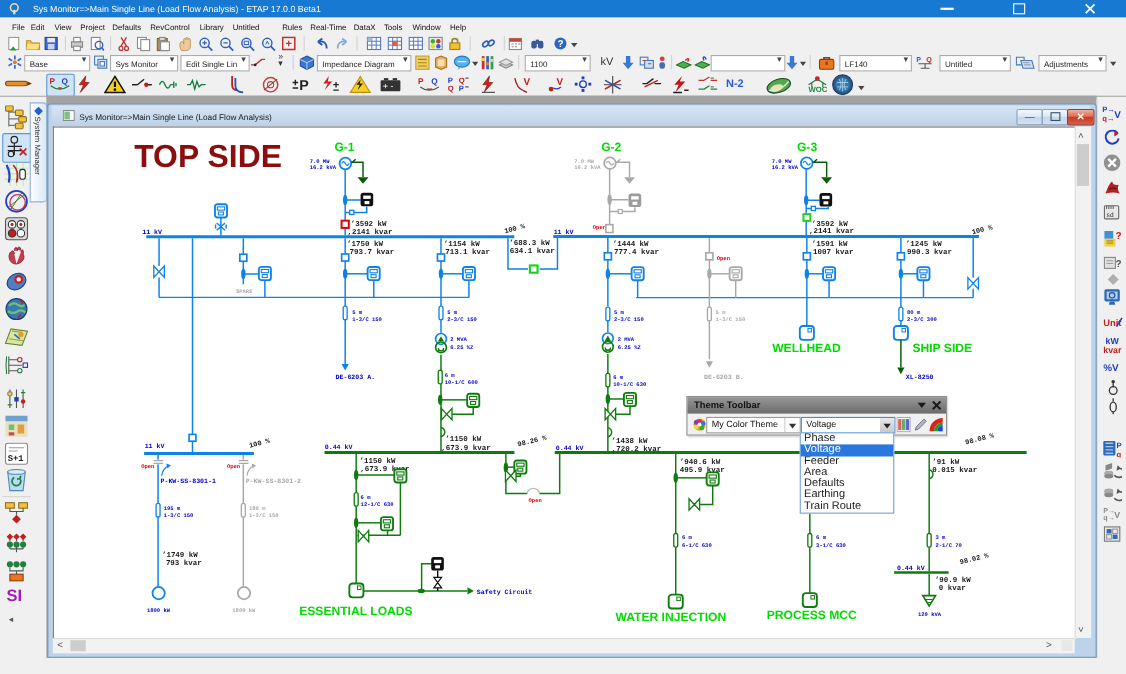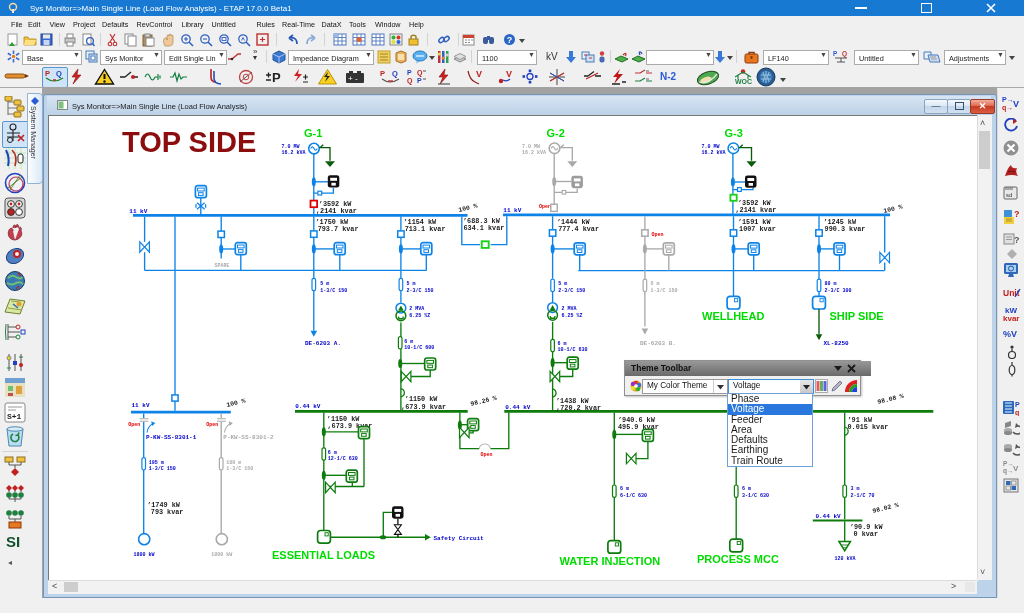--- a/index.html
+++ b/index.html
@@ -23,21 +23,21 @@
 #canvas{left:48px;top:115px;width:929px;height:465px;background:#ffffff;border-top:1px solid #777;border-left:1px solid #777;}
 #vscroll{left:977px;top:115px;width:14px;height:465px;background:#f2f2f2;border-left:1px solid #dcdcdc;}
 #hscroll{left:48px;top:580px;width:929px;height:13px;background:#f2f2f2;border-top:1px solid #dcdcdc;}
 #statusbar{left:0;top:598px;width:1024px;height:15px;background:#f0f0f0;border-top:1px solid #d9d9d9;font-size:7.5px;color:#222;margin-top:33px;}
 .winbtn{position:absolute;top:99px;width:22px;height:13px;border:1px solid #8aa3c0;border-radius:2px;background:linear-gradient(#f4f8fc,#dce8f4 45%,#c3d6ea 50%,#d4e2f0);color:#33506e;text-align:center;font-size:9px;line-height:12px;}
 .icon{position:absolute;}
 svg{display:block;}
 .vtab{left:27px;top:93px;width:14px;height:89px;background:linear-gradient(90deg,#fdfeff,#d9e8f7);border:1px solid #8fb2d4;border-radius:0 4px 4px 0;}
 .vtab .vt{position:absolute;left:2px;top:12px;writing-mode:vertical-rl;font-size:7px;color:#333;letter-spacing:0px;}
 #themedlg{left:624px;top:360px;width:235px;height:34px;background:#f0f0f0;border:1px solid #909090;box-shadow:1px 1px 2px rgba(0,0,0,.25);}
-#dlgtitle{position:absolute;left:0;top:0;width:235px;height:15px;background:linear-gradient(#989898,#6a6a6a);padding-left:11px;}
+#dlgtitle{position:absolute;left:0;top:0;width:235px;height:15px;background:linear-gradient(#989898,#6a6a6a);}
 #dlgtitle .tt{position:absolute;left:6px;top:2px;font-size:8.5px;font-weight:bold;color:#101010;}
 #dlglist{left:727px;top:393px;width:84px;height:72px;background:#fff;border:1px solid #6ea1d8;font-size:10px;color:#1a1a1a;}
 #dlglist div{height:10.28px;line-height:10.4px;padding-left:3px;white-space:nowrap;}
 #dlglist .sel{background:#2a78dd;color:#fff;}
 </style></head>
 <body>
 
 <div class="abs" id="titlebar">
  <svg class="icon" style="left:7px;top:2px" width="12" height="12">
       <circle cx="6" cy="5" r="3.5" fill="none" stroke="#ffd9a0" stroke-width="1.4"></circle>
@@ -567,21 +567,21 @@
       <circle cx="17" cy="12" r="2.8" fill="#208040"></circle>
       <path d="M5,16 L17,16 M11,16 L11,19" stroke="#555" fill="none"></path>
     </svg>
 <svg class="icon" style="left:4px;top:419px" width="22" height="21">
       <circle cx="5" cy="4" r="2.8" fill="#208040"></circle>
       <circle cx="11" cy="4" r="2.8" fill="#208040"></circle>
       <circle cx="17" cy="4" r="2.8" fill="#208040"></circle>
       <path d="M5,7 L5,10 L17,10 L17,7 M11,10 L11,13" stroke="#555" fill="none"></path>
       <rect x="5" y="13" width="12" height="6" fill="#e87820" stroke="#903808"></rect>
     </svg>
-<text class="icon" style="left:6px;top:443px;font-size:15px;font-weight:bold;color:#14532d">SI</text>
+<text class="icon" style="left:6px;top:443px;font-size:15px;font-weight:bold;color:#a21caf">SI</text>
 <div class="icon" style="left:8px;top:468px;font-size:8px;color:#555">◂</div>
 </div>
 <div class="abs vtab">
     <svg style="position:absolute;left:3px;top:3px" width="8" height="8">
       <path d="M4,0 L8,4 L4,8 L0,4 Z" fill="#2a5ad4"></path>
     </svg>
     <div class="vt">System Manager</div>
   </div>
 <div class="abs" id="rightbar">
 <svg class="icon" style="left:4px;top:5px" width="20" height="17">

